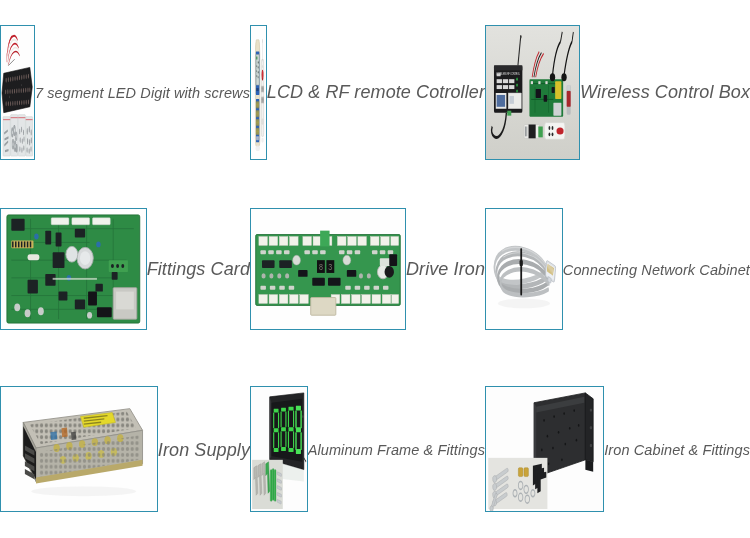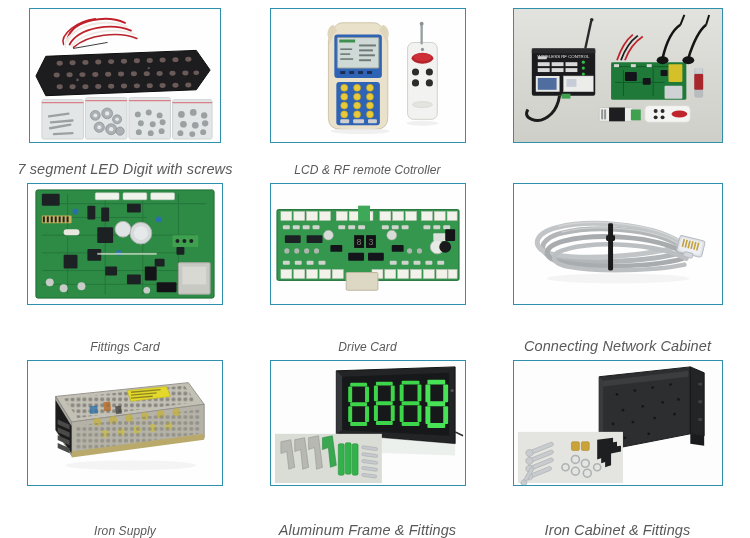--- a/index.html
+++ b/index.html
@@ -17,23 +17,23 @@
   }
   .grid{
     display:grid;
     grid-template-columns:250px 235px 265px;
     grid-template-rows:177px 177px 184px;
     width:750px;height:538px;
   }
   .cell{
     position:relative;
     display:flex;
-    flex-direction:column;
+    flex-direction:row;
     align-items:center;
-    justify-content:space-between;
+    justify-content:center;
   }
   .frame{
     border:1px solid #2f90ae;
     background:#fdfdfd;
     box-sizing:border-box;
     position:relative;
     overflow:hidden;
   }
   
   .c1 .frame{width:192px;height:135px;margin-top:8px;}
@@ -43,21 +43,21 @@
   .r2.c1 .frame{width:196px;height:122px;margin-top:6px;}
   .r2.c2 .frame{width:196px;height:122px;margin-top:6px;}
   .r2.c3 .frame{width:210px;height:122px;margin-top:6px;}
 
   .r3.c1 .frame{width:196px;height:126px;margin-top:6px;}
   .r3.c2 .frame{width:196px;height:126px;margin-top:6px;}
   .r3.c3 .frame{width:210px;height:126px;margin-top:6px;}
 
   .caption{
     font-style:italic;
-    font-size:12px;
+    font-size:18px;
     color:#595959;
     text-align:center;
     margin-top:8px;
     white-space:nowrap;
     letter-spacing:.1px;
   }
   .cap-sm{font-size:14.5px;}
 
   .photo{position:absolute;inset:0;}
   .photo svg{display:block;width:100%;height:100%;}
@@ -366,20 +366,21 @@
                 <circle cx="143" cy="103.5" r="2"></circle>
                   <circle cx="150" cy="103.5" r="2"></circle>
                 <circle cx="143" cy="110" r="2"></circle>
                   <circle cx="150" cy="110" r="2"></circle>
               </g>
               <ellipse cx="167" cy="106.5" rx="8" ry="3.6" fill="#c0242c"></ellipse>
             </g>
           </svg>
         </div>
       </div>
+      <div class="caption">Wireless Control Box</div>
     </div>
 
     <div class="cell r2 c1">
       <div class="frame">
         <div class="photo">
           <svg viewBox="0 0 196 122" preserveAspectRatio="none" aria-hidden="true">
             <rect width="196" height="122" fill="#fefefe"></rect>
             <rect x="8" y="6" width="180" height="110" rx="2" fill="#2e8b45"></rect>
             <rect x="8" y="6" width="180" height="110" rx="2" fill="none" stroke="#1e6d33"></rect>
 
@@ -573,21 +574,21 @@
               <circle cx="16" cy="68" r="2.6"></circle>
                 <circle cx="26" cy="68" r="2.6"></circle>
                 <circle cx="36" cy="68" r="2.6"></circle>
               <circle cx="46" cy="68" r="2.6"></circle>
                 <circle cx="140" cy="68" r="2.6"></circle>
                 <circle cx="150" cy="68" r="2.6"></circle>
             </g>
           </svg>
         </div>
       </div>
-      <div class="caption">Drive Card</div>
+      <div class="caption">Drive Iron</div>
     </div>
 
     <div class="cell r2 c3">
       <div class="frame">
         <div class="photo">
           <svg viewBox="0 0 210 122" preserveAspectRatio="none" aria-hidden="true">
             <rect width="210" height="122" fill="#fefefe"></rect>
             <g fill="none" stroke="#b3b6b8" stroke-width="5" stroke-linecap="round">
               <path d="M170 64 C 140 44, 80 42, 48 50 C 24 56, 22 72, 46 76 C 78 82, 140 78, 168 70"></path>
             </g>

